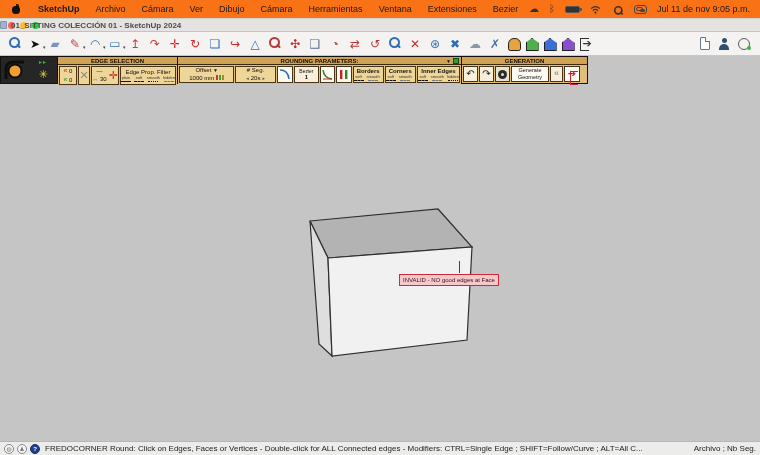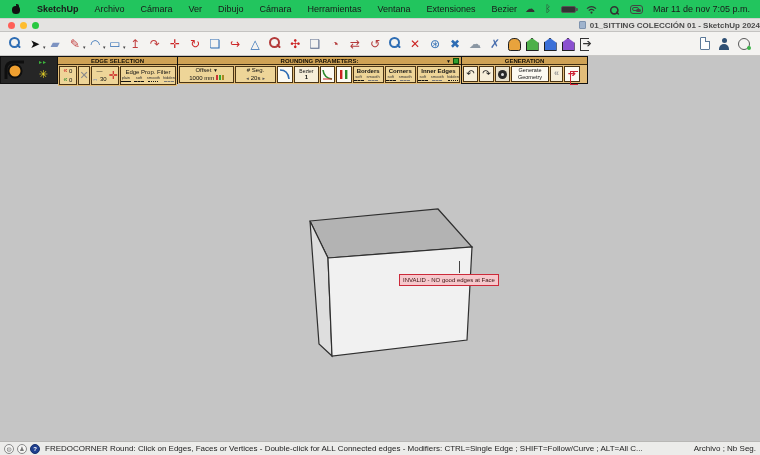--- a/index.html
+++ b/index.html
@@ -1,20 +1,20 @@
 <!DOCTYPE html>
 <html><head>
 <meta charset="utf-8">
 <style>
   * { box-sizing: border-box; margin: 0; padding: 0; }
   html,body { width:760px; height:455px; overflow:hidden; }
   body { font-family:"Liberation Sans","DejaVu Sans",sans-serif; background:#c5c5c5; position:relative; }
 
   
-  .menubar { position:absolute; top:0; left:0; width:760px; height:19px; background:#22c55e;
+  .menubar { position:absolute; top:0; left:0; width:760px; height:19px; background:#f97316;
              border-bottom:1px solid #cfcfcd; display:flex; align-items:center; font-size:9px; color:#1a1a1a; }
   .apple { width:9px; height:9px; margin:0 9px 0 12px; position:relative; }
   .apple::before { content:""; position:absolute; left:0; top:1px; width:8px; height:8px; background:#111; border-radius:45% 45% 48% 48%; }
   .apple::after { content:""; position:absolute; left:4px; top:-1px; width:3px; height:3px; background:#111; border-radius:0 70% 0 70%; }
   .mi { padding:0 8px; white-space:nowrap; }
   .mi.bold { font-weight:bold; }
   .mb-right { margin-left:auto; display:flex; align-items:center; gap:10px; padding-right:10px; }
   .sico { font-size:10px; color:#333; line-height:1; }
   .batt { width:15px; height:7px; border:1px solid #555; border-radius:2px; position:relative; background:#333; }
   .batt::after { content:""; position:absolute; right:-3px; top:1.5px; width:2px; height:3px; background:#555; border-radius:0 1px 1px 0; }
@@ -28,21 +28,21 @@
   .mag { position:relative; }
   .mag::before { content:""; position:absolute; left:2px; top:2px; width:7px; height:7px; border:2px solid currentColor; border-radius:50%; }
   .mag::after { content:""; position:absolute; left:9px; top:10px; width:5px; height:2px; background:currentColor; transform:rotate(45deg); border-radius:1px; }
   .mag.blue { color:#2e6db4; } .mag.red { color:#b33a3a; } .mag.dark { color:#333; }
 
   
   .titlebar { position:absolute; top:19px; left:0; width:760px; height:13px; background:#e4e3e1;
               border-bottom:1px solid #c4c3c1; display:flex; align-items:center; }
   .lights { display:flex; gap:5px; margin-left:8px; }
   .light { width:7px; height:7px; border-radius:50%; }
-  .title-center { position:absolute; left:0; right:0; text-align:right; font-size:8px; font-weight:bold; color:#4a4a4a;padding-left:45px; }
+  .title-center { position:absolute; left:0; right:0; text-align:left; font-size:8px; font-weight:bold; color:#4a4a4a; }
   .doc-proxy { display:inline-block; width:7px; height:8px; background:#9fb3cd; border:1px solid #7e93ae; border-radius:1px; vertical-align:-1px; margin-right:4px; }
 
   
   .toolbar { position:absolute; top:32px; left:0; width:760px; height:24px; background:#f4f3f1;
              border-bottom:1px solid #c9c8c6; display:flex; align-items:center; padding-left:5px; }
   .tbico { width:17px; height:17px; display:inline-flex; align-items:center; justify-content:center;
            font-size:12px; line-height:1; position:relative; margin:0 1.5px; }
   .tbico b { font-size:5px; color:#444; font-weight:normal; position:absolute; right:-2px; bottom:2px; }
   .fshape { width:13px; height:13px; border:1.5px solid #1f1f1f; margin:2px 2.5px 0; }
   .peak { clip-path:polygon(50% 0,100% 36%,100% 100%,0 100%,0 36%); border-radius:0; }
@@ -144,21 +144,21 @@
     <span class="sico">☁</span>
     <span class="sico">ᛒ</span>
     <span class="batt"></span>
     <svg class="wifi" viewBox="0 0 12 10">
       <path d="M1 4 Q6 -0.5 11 4" fill="none" stroke="#333" stroke-width="1.3"></path>
       <path d="M3 6.2 Q6 3.6 9 6.2" fill="none" stroke="#333" stroke-width="1.3"></path>
       <circle cx="6" cy="8.4" r="1.2" fill="#333"></circle>
     </svg>
     <span class="mag dark" style="width:13px;height:13px;display:inline-block;transform:scale(.8);"></span>
     <span class="cc"></span>
-    <span class="clock">Mar 11 de nov  7:05 p.m.</span>
+    <span class="clock">Jul 11 de nov  9:05 p.m.</span>
   </span>
 </div>
 
 <div class="titlebar">
   <span class="title-center">
     <span class="doc-proxy"></span><span>01_SITTING COLECCIÓN 01 - SketchUp 2024</span>
   </span>
   <span class="lights">
     <span class="light" style="background:#ff5f57;"></span>
     <span class="light" style="background:#febc2e;"></span>

